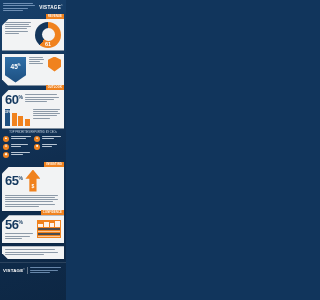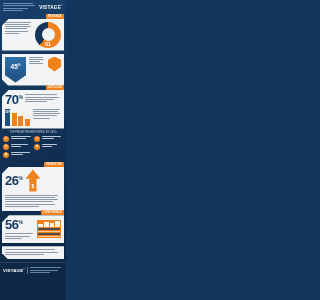--- a/index.html
+++ b/index.html
@@ -198,21 +198,21 @@
       </div>
     </div>
   </div>
 
   <div style="position:relative;margin-top:4px;">
     <div class="tab above" style="right:2px;">
           <span>OUTLOOK</span>
         </div>
     <div class="card notch-tl">
       <div class="row" style="align-items:center;">
-        <div class="statnum"><span>70</span><span class="pct">%</span></div>
+        <div class="statnum"><span>60</span><span class="pct">%</span></div>
         <div class="col">
           <span class="gline w90"></span>
           <span class="gline w95"></span>
           <span class="gline w80"></span>
           <span class="gline w60"></span>
         </div>
       </div>
       <div class="spacer"></div>
       <div class="row">
         <div class="bars">
@@ -279,21 +279,21 @@
       <div class="ilcell"></div>
     </div>
   </div>
 
   <div style="position:relative;margin-top:4px;">
     <div class="tab above" style="right:2px;">
           <span>INVESTING</span>
         </div>
     <div class="card notch-tl">
       <div class="row" style="align-items:center;">
-        <div class="statnum"><span>26</span><span class="pct">%</span></div>
+        <div class="statnum"><span>65</span><span class="pct">%</span></div>
         <div class="uparrow">
           <span class="g">$</span>
         </div>
       </div>
       <div class="spacer"></div>
       <div>
         <span class="gline w95"></span>
         <span class="gline w90"></span>
         <span class="gline w95"></span>
         <span class="gline w85"></span>

